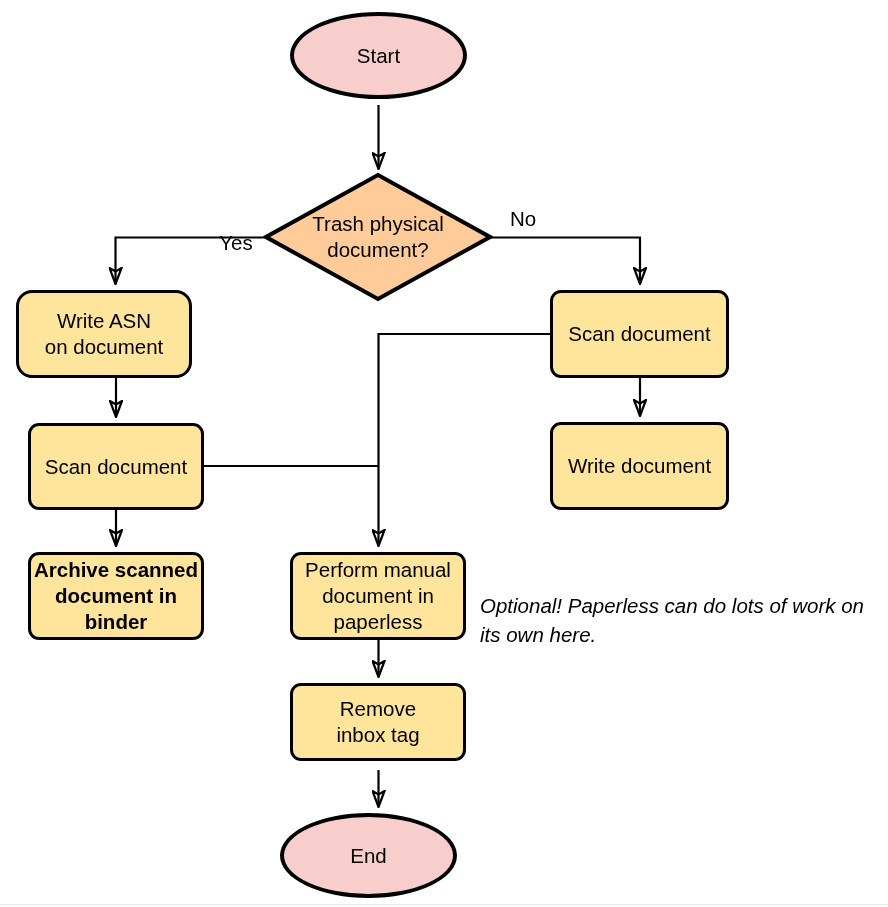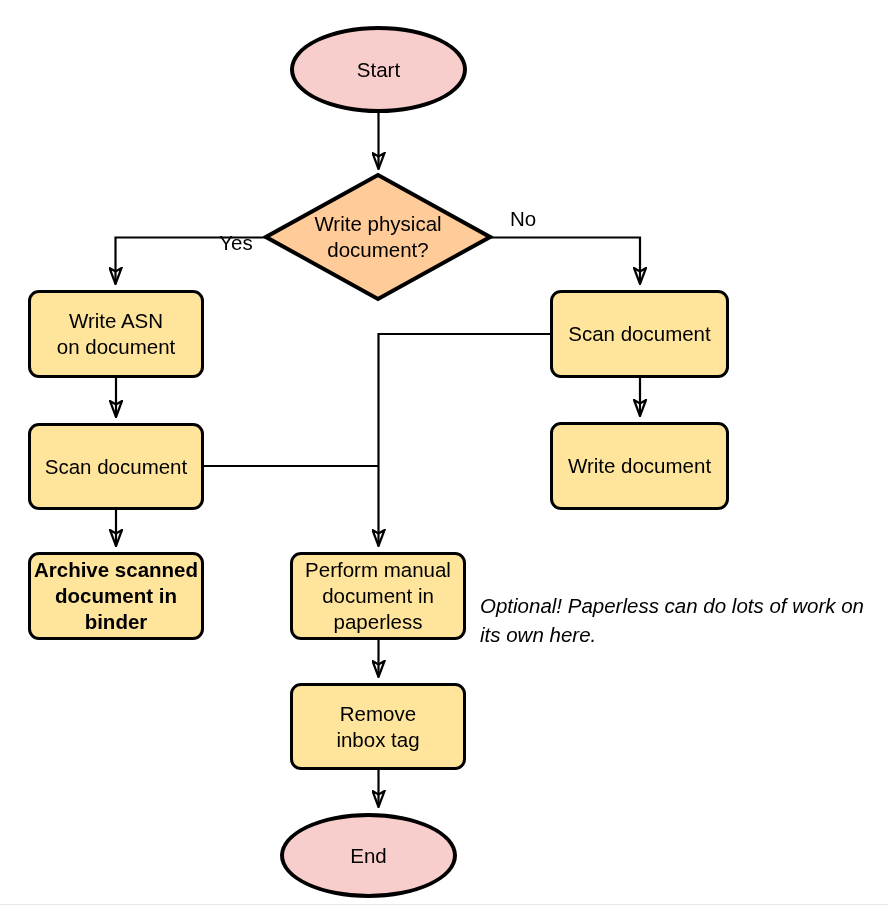--- a/index.html
+++ b/index.html
@@ -101,54 +101,54 @@
     <path d="M490 237.5 H640 V284" marker-end="url(#arrow)"></path>
     <path d="M116 378 V417" marker-end="url(#arrow)"></path>
     <path d="M116 510 V546" marker-end="url(#arrow)"></path>
     <path d="M640 378 V416" marker-end="url(#arrow)"></path>
     <path d="M550 334 H378.5 V546" marker-end="url(#arrow)"></path>
     <path d="M204 466 H378.5"></path>
     <path d="M378.5 640 V677" marker-end="url(#arrow)"></path>
     <path d="M378.5 770 V807" marker-end="url(#arrow)"></path>
   </svg>
 
-  <div class="node terminator" style="left:290px;top:26px;width:177px;height:87px;">
+  <div class="node terminator" style="left:290px;top:12px;width:177px;height:87px;">
     <span>Start</span>
   </div>
 
   <div class="node decision" style="left:263px;top:172px;width:230px;height:130px;">
     <svg width="230" height="130" viewBox="0 0 230 130">
       <polygon class="shape-fill" points="115,3 227,65 115,127 3,65"></polygon>
     </svg>
-    <span class="label">Write physical
+    <span class="label">Trash physical
 document?</span>
   </div>
 
-  <div class="node process" style="left:28px;top:290px;width:176px;height:88px;">
+  <div class="node process" style="left:16px;top:290px;width:176px;height:88px;border-radius:16px;">
     <span>Write ASN
 on document</span>
   </div>
 
   <div class="node process" style="left:28px;top:423px;width:176px;height:87px;">
     <span>Scan document</span>
   </div>
 
   <div class="node process" style="left:28px;top:552px;width:176px;height:88px;font-weight:bold;">
     <span>Archive scanned
 document in
 binder</span>
   </div>
 
   <div class="node process" style="left:290px;top:552px;width:176px;height:88px;">
     <span>Perform manual
 document in
 paperless</span>
   </div>
 
-  <div class="node process" style="left:290px;top:683px;width:176px;height:87px;">
+  <div class="node process" style="left:290px;top:683px;width:176px;height:78px;">
     <span>Remove
 inbox tag</span>
   </div>
 
   <div class="node process" style="left:550px;top:290px;width:179px;height:88px;">
     <span>Scan document</span>
   </div>
 
   <div class="node process" style="left:550px;top:422px;width:179px;height:88px;">
     <span>Write document</span>

